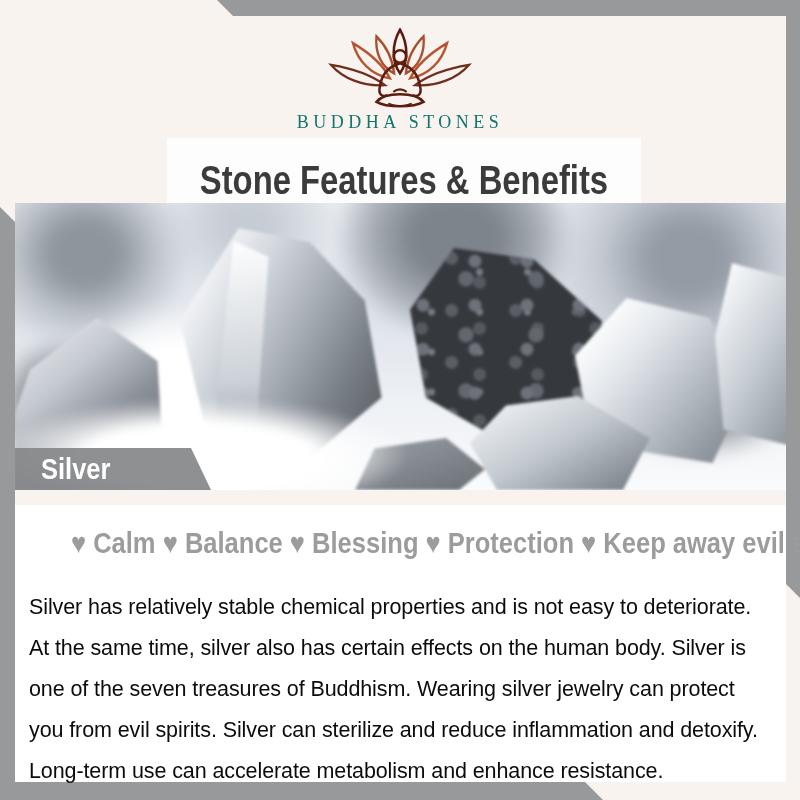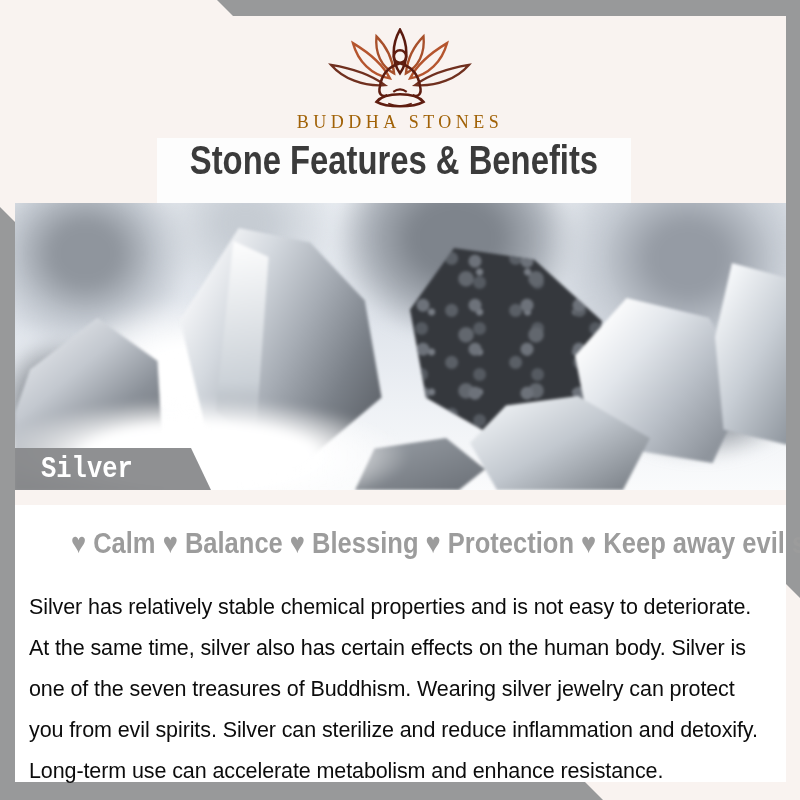--- a/index.html
+++ b/index.html
@@ -16,31 +16,31 @@
     clip-path:polygon(0 0,100% 0,100% 100%,0 calc(100% - 14px)); }
   .frame-left { left:0; top:207px; width:15px; height:593px;
     clip-path:polygon(0 0,100% 15px,100% 100%,0 100%); }
   .frame-bottom { left:0; bottom:0; width:603px; height:18px;
     clip-path:polygon(0 0,calc(100% - 18px) 0,100% 100%,0 100%); }
 
   
   .logo { position:absolute; top:28px; left:50%; transform:translateX(-50%); }
   .brand-name { position:absolute; top:112px; left:0; width:100%; text-align:center;
     font-family:"Liberation Serif", serif; font-size:18px; letter-spacing:4.5px;
-    color:#a16207; }
+    color:#0f766e; }
 
   
-  .heading-panel { position:absolute; left:157px; top:138px; width:474px; height:65px;
-    background:#fdfdfd; display:flex; align-items:flex-start; justify-content:center; }
+  .heading-panel { position:absolute; left:167px; top:138px; width:474px; height:65px;
+    background:#fdfdfd; display:flex; align-items:flex-end; justify-content:center; }
   .heading-text { display:inline-block; transform:scaleX(0.82); transform-origin:center;
     font-size:40px; font-weight:bold; color:#3b3b3b; white-space:nowrap; }
 
   
   .photo { position:absolute; left:15px; top:203px; width:771px; height:287px; overflow:hidden;
-    background:linear-gradient(180deg,#e8ecf1 0%,#dfe4eb 40%,#eef1f5 70%,#fafbfc 100%);font-family:Liberation Mono, monospace; }
+    background:linear-gradient(180deg,#e8ecf1 0%,#dfe4eb 40%,#eef1f5 70%,#fafbfc 100%); }
   .photo div { position:absolute; }
   .ph-bg { inset:-12px; filter:blur(7px); }
   .b1 { left:-25px; top:-35px; width:215px; height:195px; border-radius:50%;
     background:radial-gradient(closest-side,#8f959d 30%,#bdc3cb 65%,rgba(230,234,239,0)); }
   .b2 { left:150px; top:-45px; width:185px; height:155px; border-radius:50%;
     background:radial-gradient(closest-side,#c6ccd3 25%,rgba(236,240,244,0)); }
   .b3 { left:330px; top:-55px; width:245px; height:205px; border-radius:45%;
     background:radial-gradient(closest-side,#7e848c 35%,#a9afb7 70%,rgba(221,226,233,0)); }
   .b4 { left:540px; top:-65px; width:290px; height:265px; border-radius:45%;
     background:radial-gradient(closest-side,#959ba4 25%,#c3c9d1 60%,rgba(234,237,242,0)); }

